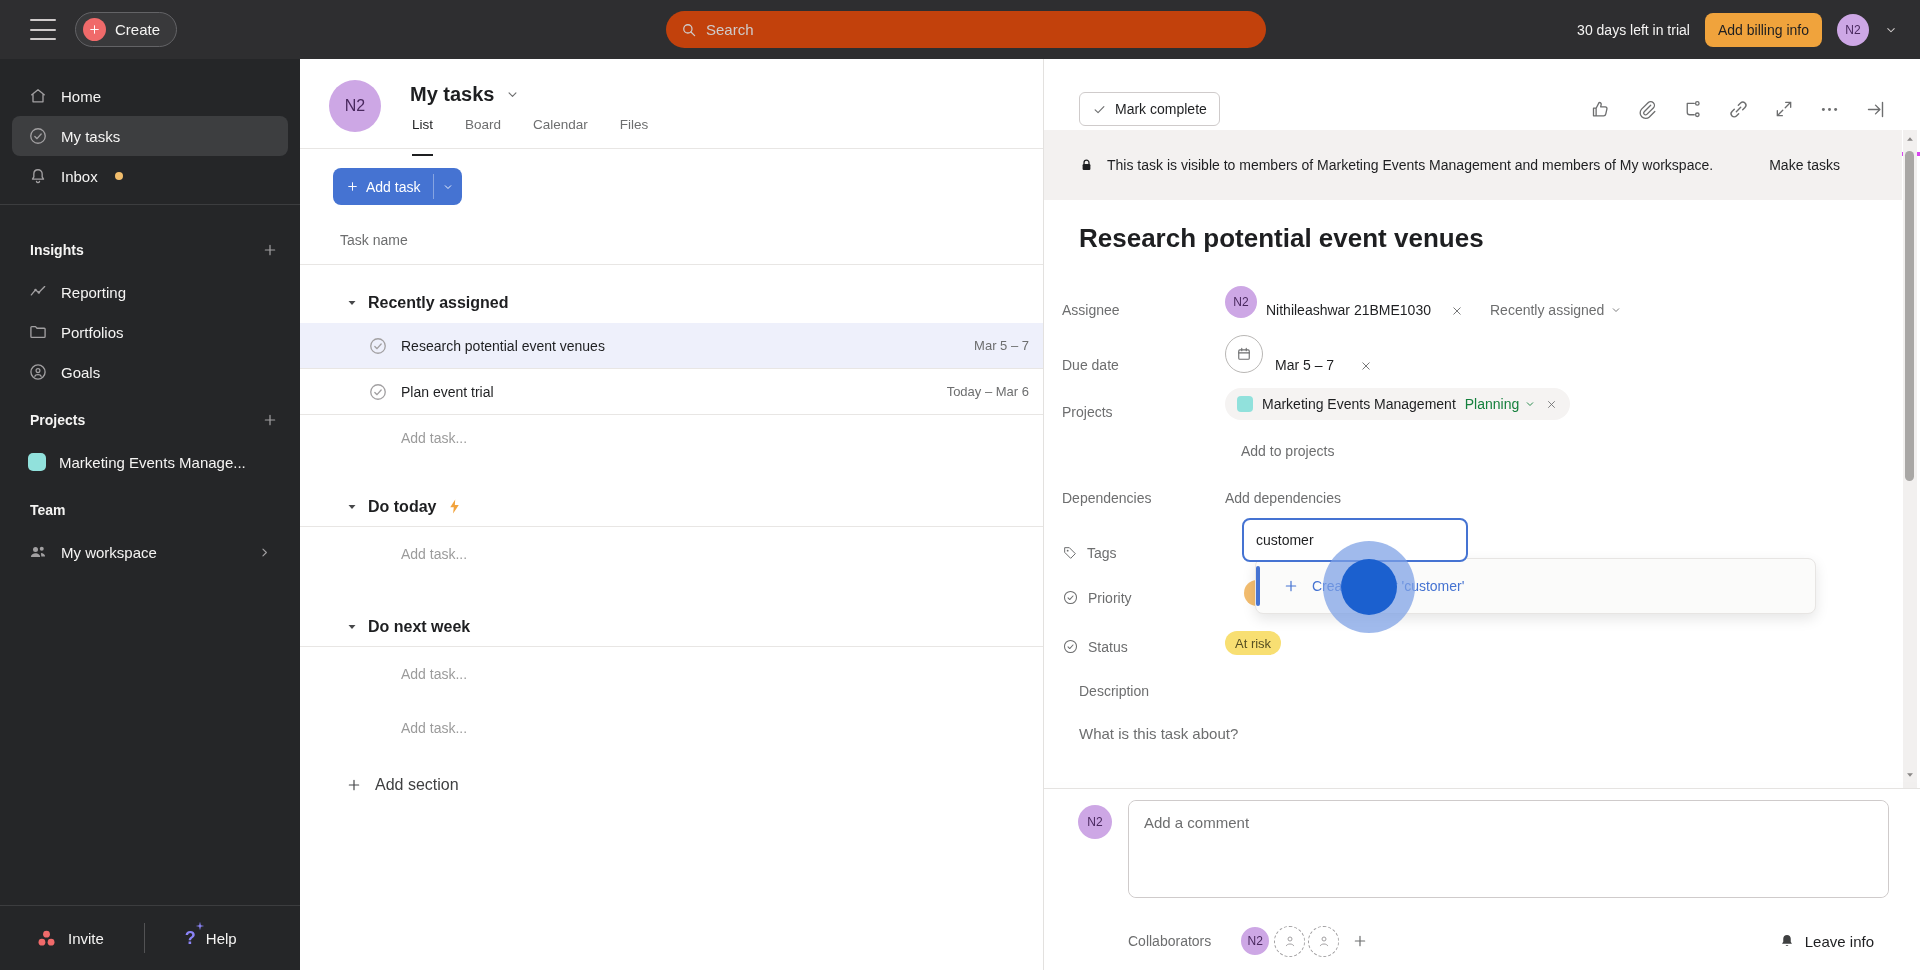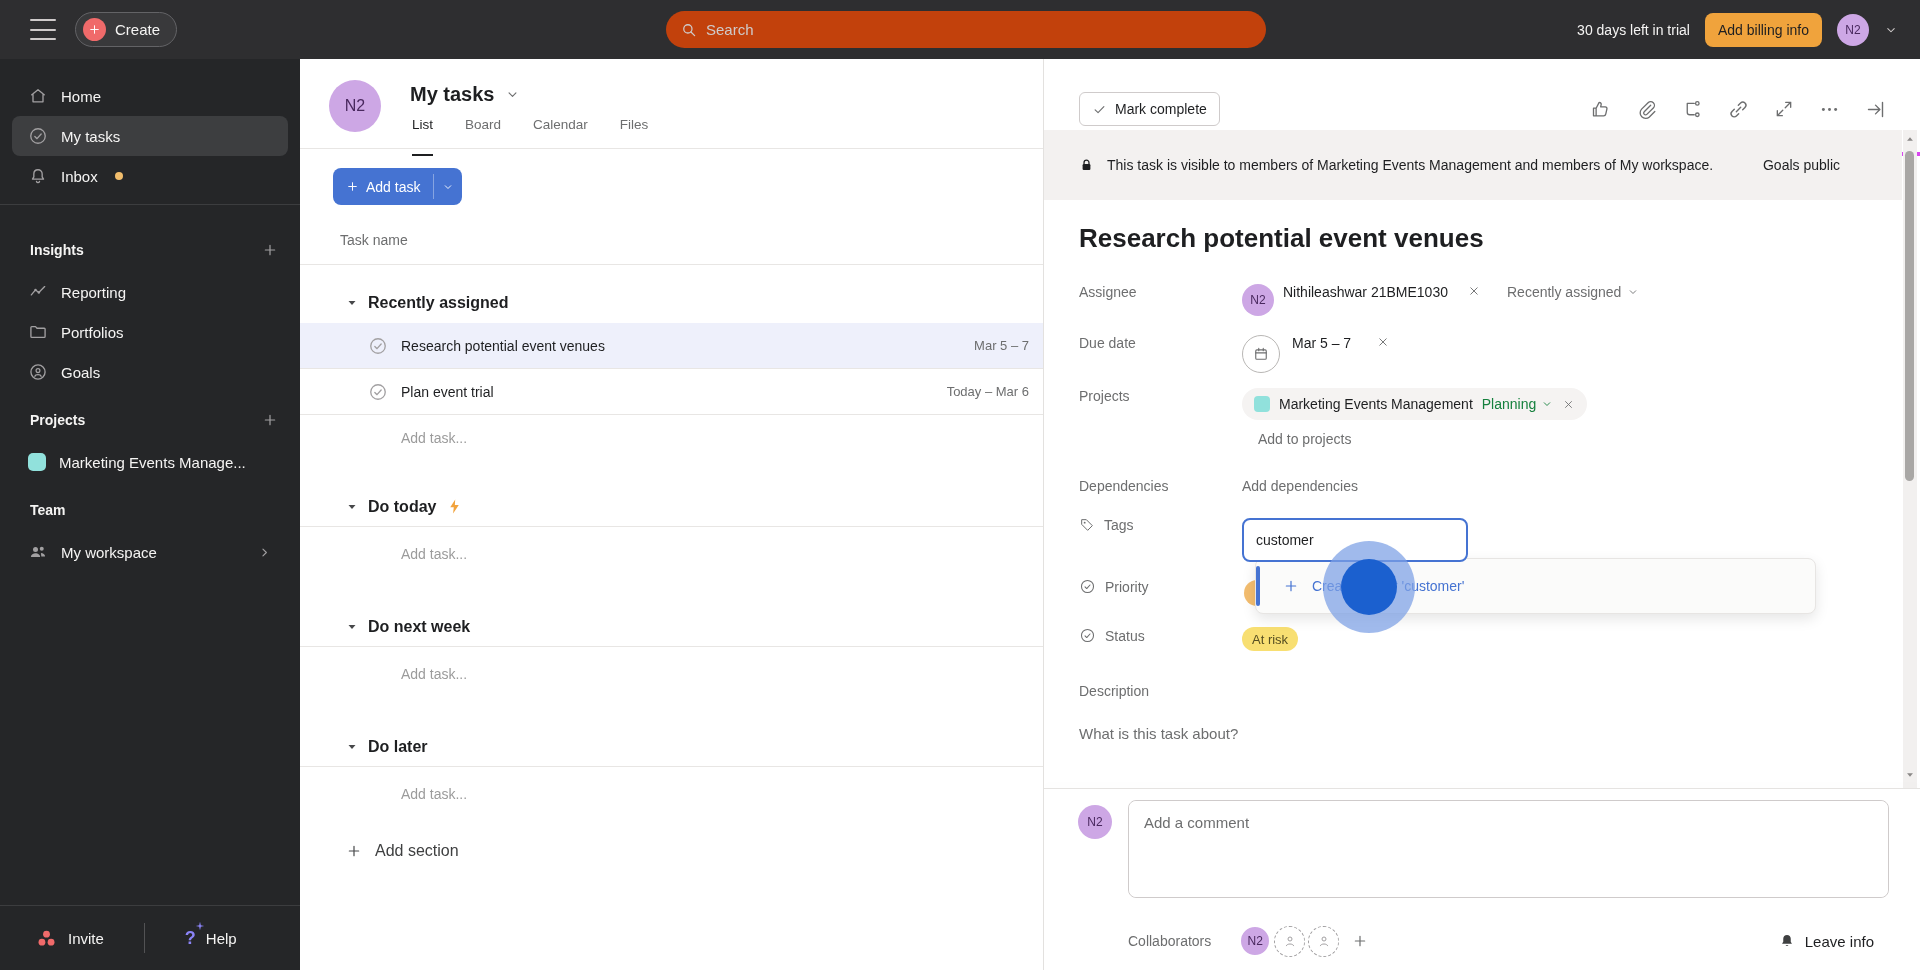--- a/index.html
+++ b/index.html
@@ -72,21 +72,21 @@
   .panel { position:absolute; top:59px; left:1043px; right:0; bottom:0; background:#fff; border-left:1px solid #e3e1df; }
   .p-head { position:absolute; top:17px; left:0; right:0; height:80px; border-bottom:4px solid #d946ef; }
   .markcomplete { position:absolute; left:35px; top:16px; height:34px; border:1px solid #cfcbcb; background:#fff; border-radius:6px; display:flex; align-items:center; gap:8px; padding:0 12px; font-size:14px; color:#1e1f21; cursor:pointer; font-family:inherit; }
   .p-icons { position:absolute; right:34px; top:0; height:66px; display:flex; align-items:center; gap:25px; color:#6d6e6f; }
   .p-icons .pi { cursor:pointer; display:flex; }
   .banner { position:absolute; top:71px; left:0; right:18px; height:70px; background:#f3f1f0; display:flex; align-items:center; }
   .banner-lock { margin-left:34px; color:#1e1f21; display:flex; }
   .banner-text { margin-left:12px; width:630px; font-size:14px; line-height:22px; color:#1e1f21; }
   .banner-action { position:absolute; right:62px; font-size:14px; font-weight:500; cursor:pointer; }
   .p-title { position:absolute; left:35px; top:164px; font-size:26px; font-weight:700; }
-  .p-row { position:absolute; left:35px; display:flex; align-items:flex-start; font-size:14px; }
+  .p-row { position:absolute; left:18px; display:flex; align-items:flex-end; font-size:14px; }
   .p-label { width:163px; color:#6d6e6f; display:flex; align-items:center; gap:9px; flex-shrink:0; }
   .x-btn { color:#6d6e6f; cursor:pointer; display:flex; }
   .gray-link { color:#6d6e6f; cursor:pointer; }
   .asg-dd { display:flex; align-items:center; gap:6px; color:#6d6e6f; cursor:pointer; }
   .cal-circle { width:38px; height:38px; border:1px solid #b9b7b5; border-radius:50%; display:flex; align-items:center; justify-content:center; color:#6d6e6f; cursor:pointer; }
   .proj-pill { height:32px; background:#f5f3f2; border-radius:16px; display:flex; align-items:center; gap:9px; padding:0 12px; cursor:pointer; }
   .proj-pill .psq { width:16px; height:16px; border-radius:4px; background:#91e1dc; }
   .proj-sec { color:#15803d; display:flex; align-items:center; gap:5px; }
   .tags-input { position:absolute; left:198px; top:459px; width:226px; height:44px; border:2px solid #4573d2; border-radius:8px; padding:0 12px; font-size:14px; font-family:inherit; color:#1e1f21; outline:none; z-index:3; background:#fff; }
   .prio-hidden { position:absolute; left:200px; top:521px; width:26px; height:26px; border-radius:50%; background:#f3bd6f; z-index:1; }
@@ -469,28 +469,20 @@
       <div class="sec-head empty">
         <span class="tri">
             <svg width="12" height="12">
               <use href="#i-tri-down"></use>
             </svg>
           </span>
         <span>Do next week</span>
       </div>
       <div class="add-row tall">Add task...</div>
 
-      <div class="sec-head empty">
-        <span class="tri">
-            <svg width="12" height="12">
-              <use href="#i-tri-down"></use>
-            </svg>
-          </span>
-        <span>Do later</span>
-      </div>
       <div class="add-row tall">Add task...</div>
 
       <div class="add-section">
         <span style="color:#47484a;display:flex">
             <svg width="16" height="16">
               <use href="#i-plus"></use>
             </svg>
           </span>
         <span>Add section</span>
       </div>
@@ -544,21 +536,21 @@
       </div>
     </div>
 
     <div class="banner">
       <span class="banner-lock">
           <svg width="17" height="17">
             <use href="#i-lock"></use>
           </svg>
         </span>
       <span class="banner-text">This task is visible to members of Marketing Events Management and members of My workspace.</span>
-      <span class="banner-action">Goals public</span>
+      <span class="banner-action">Make tasks</span>
     </div>
 
     <div class="p-title">Research potential event venues</div>
 
     <div class="p-row" style="top:225px;height:34px">
       <span class="p-label">Assignee</span>
       <div class="avatar" style="width:32px;height:32px;font-size:12px;margin-right:9px">N2</div>
       <span>Nithileashwar 21BME1030</span>
       <span class="x-btn" style="margin-left:19px">
           <svg width="14" height="14">

